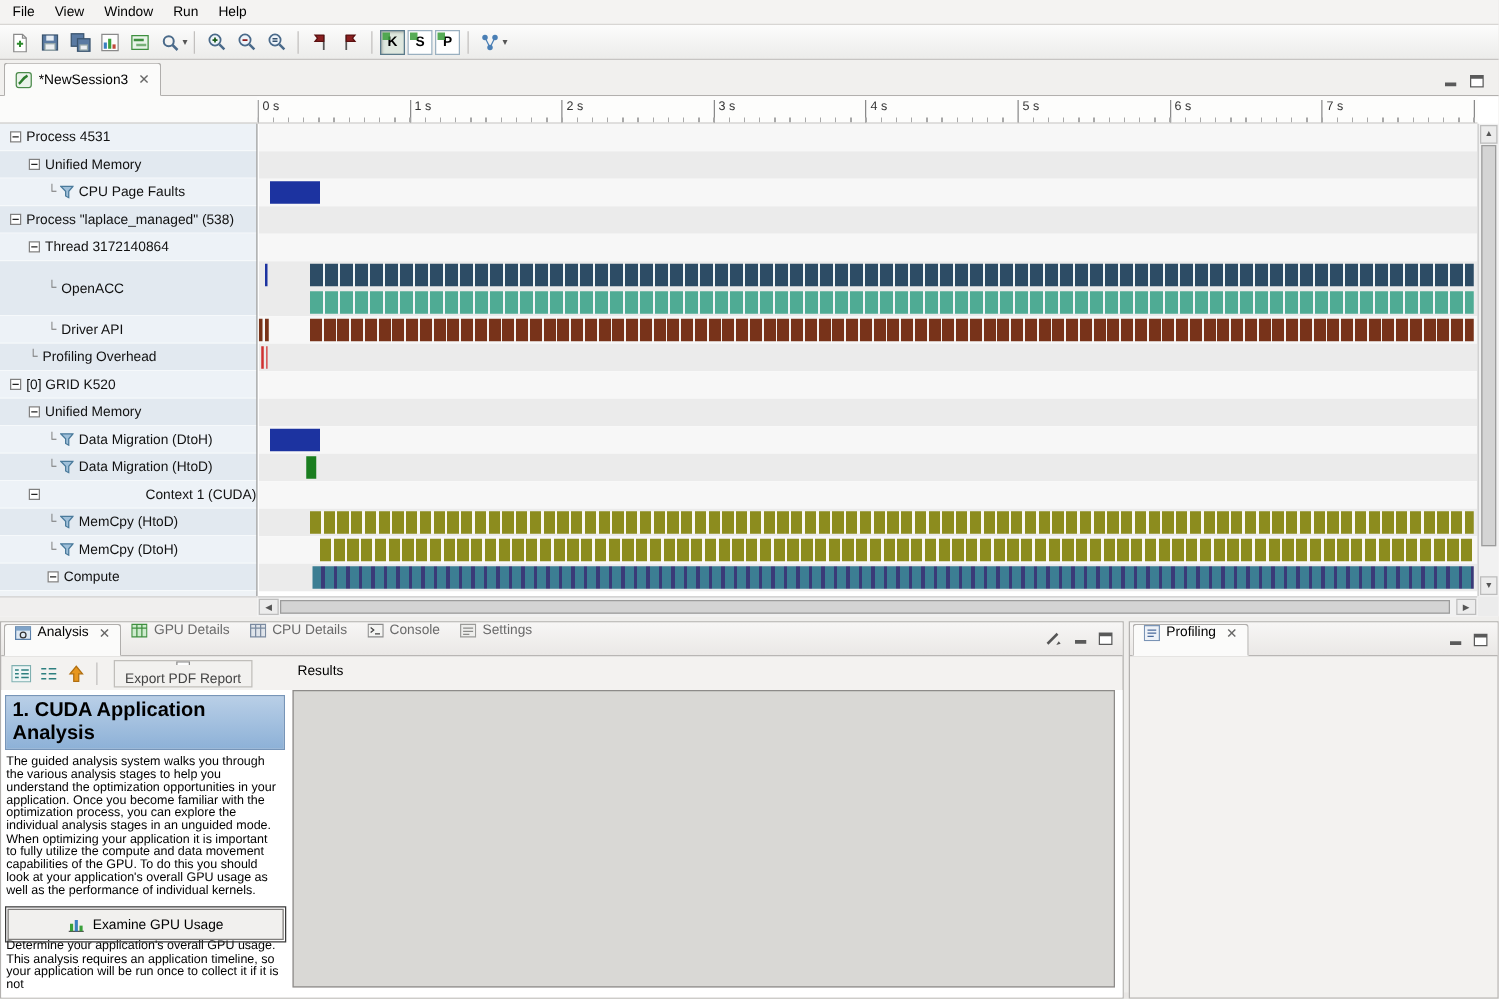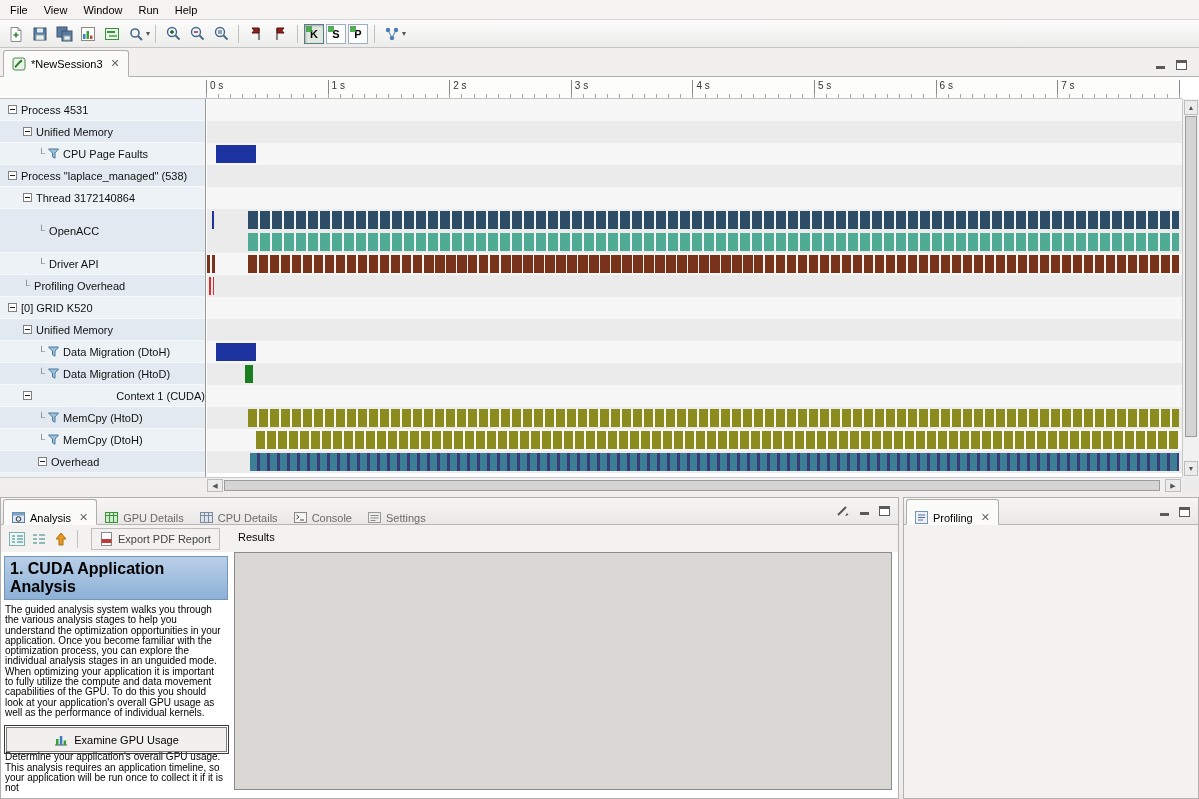--- a/index.html
+++ b/index.html
@@ -65,29 +65,29 @@
   .vthumb { position:absolute; left:2px; right:2px; top:17px; bottom:40px; background:#d4d4d4; border:1px solid #9c9c9c; }
   .hthumb { position:absolute; top:2px; bottom:2px; left:18px; right:22px; background:#d4d4d4; border:1px solid #9c9c9c; }
   .sb-corner { position:absolute; right:0; bottom:0; width:17px; height:16px; background:#ececec; }
   .hs-left-blank { position:absolute; left:0; bottom:0; width:206px; height:16px; background:#f0efee; border-top:1px solid #d0d0d0; }
 
   
   .bottom-left { position:absolute; left:0; top:497px; width:899px; height:302px; border:1px solid #b3b1af; background:#f3f2f0; }
   .bottom-right { position:absolute; left:903px; top:497px; width:296px; height:302px; border:1px solid #b3b1af; background:#f3f2f0; }
   .tabbar { display:flex; align-items:flex-end; height:27px; background:linear-gradient(#f7f6f5,#eae8e6);
             border-bottom:1px solid #b8b6b4; padding-left:2px; position:relative; }
-  .tab { display:flex; align-items:flex-end; gap:5px; padding:0 8px; font-size:11px; color:#6a6a6a; height:26px; }
+  .tab { display:flex; align-items:flex-start; gap:5px; padding:0 8px; font-size:11px; color:#6a6a6a; height:26px; }
   .tab.active { background:#fbfbfa; border:1px solid #b0aeac; border-bottom:1px solid #fbfbfa; border-radius:3px 3px 0 0;
                 color:#000; margin-bottom:-1px; }
   .tab-winicons { margin-left:auto; display:flex; align-items:center; gap:9px; padding:0 8px 7px 0; }
 
   .bl-toolbar { position:absolute; left:0; top:27px; height:27px; right:0; display:flex; align-items:center; padding-left:5px; }
   .pbtn { width:22px; height:22px; display:flex; align-items:center; justify-content:center; border:1px solid transparent; }
   .export-btn { display:flex; align-items:center; gap:5px; height:22px; padding:0 8px; margin-left:8px;
-                border:1px solid #c0beba; background:#f2f1ef; color:#444; font-size:11px; }
+                border:1px solid #c0beba; background:#f2f1ef; color:#444; font-size:11px;flex-direction:column; }
   .results-label { position:absolute; left:237px; top:6px; font-size:11px; color:#000; }
 
   .bl-content { position:absolute; left:0; top:54px; right:0; bottom:0; background:#fff; display:flex; overflow:hidden; }
   .analysis-col { width:231px; flex:none; padding:4px 4px 0 3px; overflow:hidden; }
   .an-header { background:linear-gradient(#b9cfe7,#8db1d7); border:1px solid #7795b8; font-weight:bold;
                font-size:16px; padding:3px 5px; }
   .an-body { font-size:10px; line-height:10.3px; padding:5px 4px 0 1px; color:#000; }
   .an-btn { display:flex; align-items:center; justify-content:center; gap:6px; width:221px; height:25px; margin:9px 0 0 2px;
             background:#f1f0ee; border:1px solid #7f7d7b; outline:1px solid #3a3a3a; outline-offset:1px; font-size:11px; }
   .an-note { font-size:10px; line-height:10.3px; padding:0 4px 0 1px; color:#000; }
@@ -310,21 +310,21 @@
         </div>
         <div class="tl-lrow even" style="height: 22px;">
           <span class="ell" style="margin-left:38px">└</span>
           <svg class="funnel" width="11" height="11" viewBox="0 0 11 11">
             <path d="M0.5 1h10L7 5v5.2L4.5 8.8V5Z" fill="#9fc0da" stroke="#4a7a9b"></path>
           </svg>
           <span class="rlbl">MemCpy (DtoH)</span>
         </div>
         <div class="tl-lrow odd" style="height: 22px;">
           <span class="twisty" style="margin-left:38px"></span>
-          <span class="rlbl">Overhead</span>
+          <span class="rlbl">Compute</span>
         </div>
       </div>
     <div class="tl-canvas" id="tlCanvas">
         <div class="tl-crow even" style="height: 22px;"></div>
         <div class="tl-crow odd" style="height: 22px;"></div>
         <div class="tl-crow even" style="height: 22px;">
           <div class="tl-bar" style="left: 9.12px; width: 39.52px; top: 2px; background: rgb(28, 51, 160);"></div>
         </div>
         <div class="tl-crow odd" style="height: 22px;"></div>
         <div class="tl-crow even" style="height: 22px;"></div>

